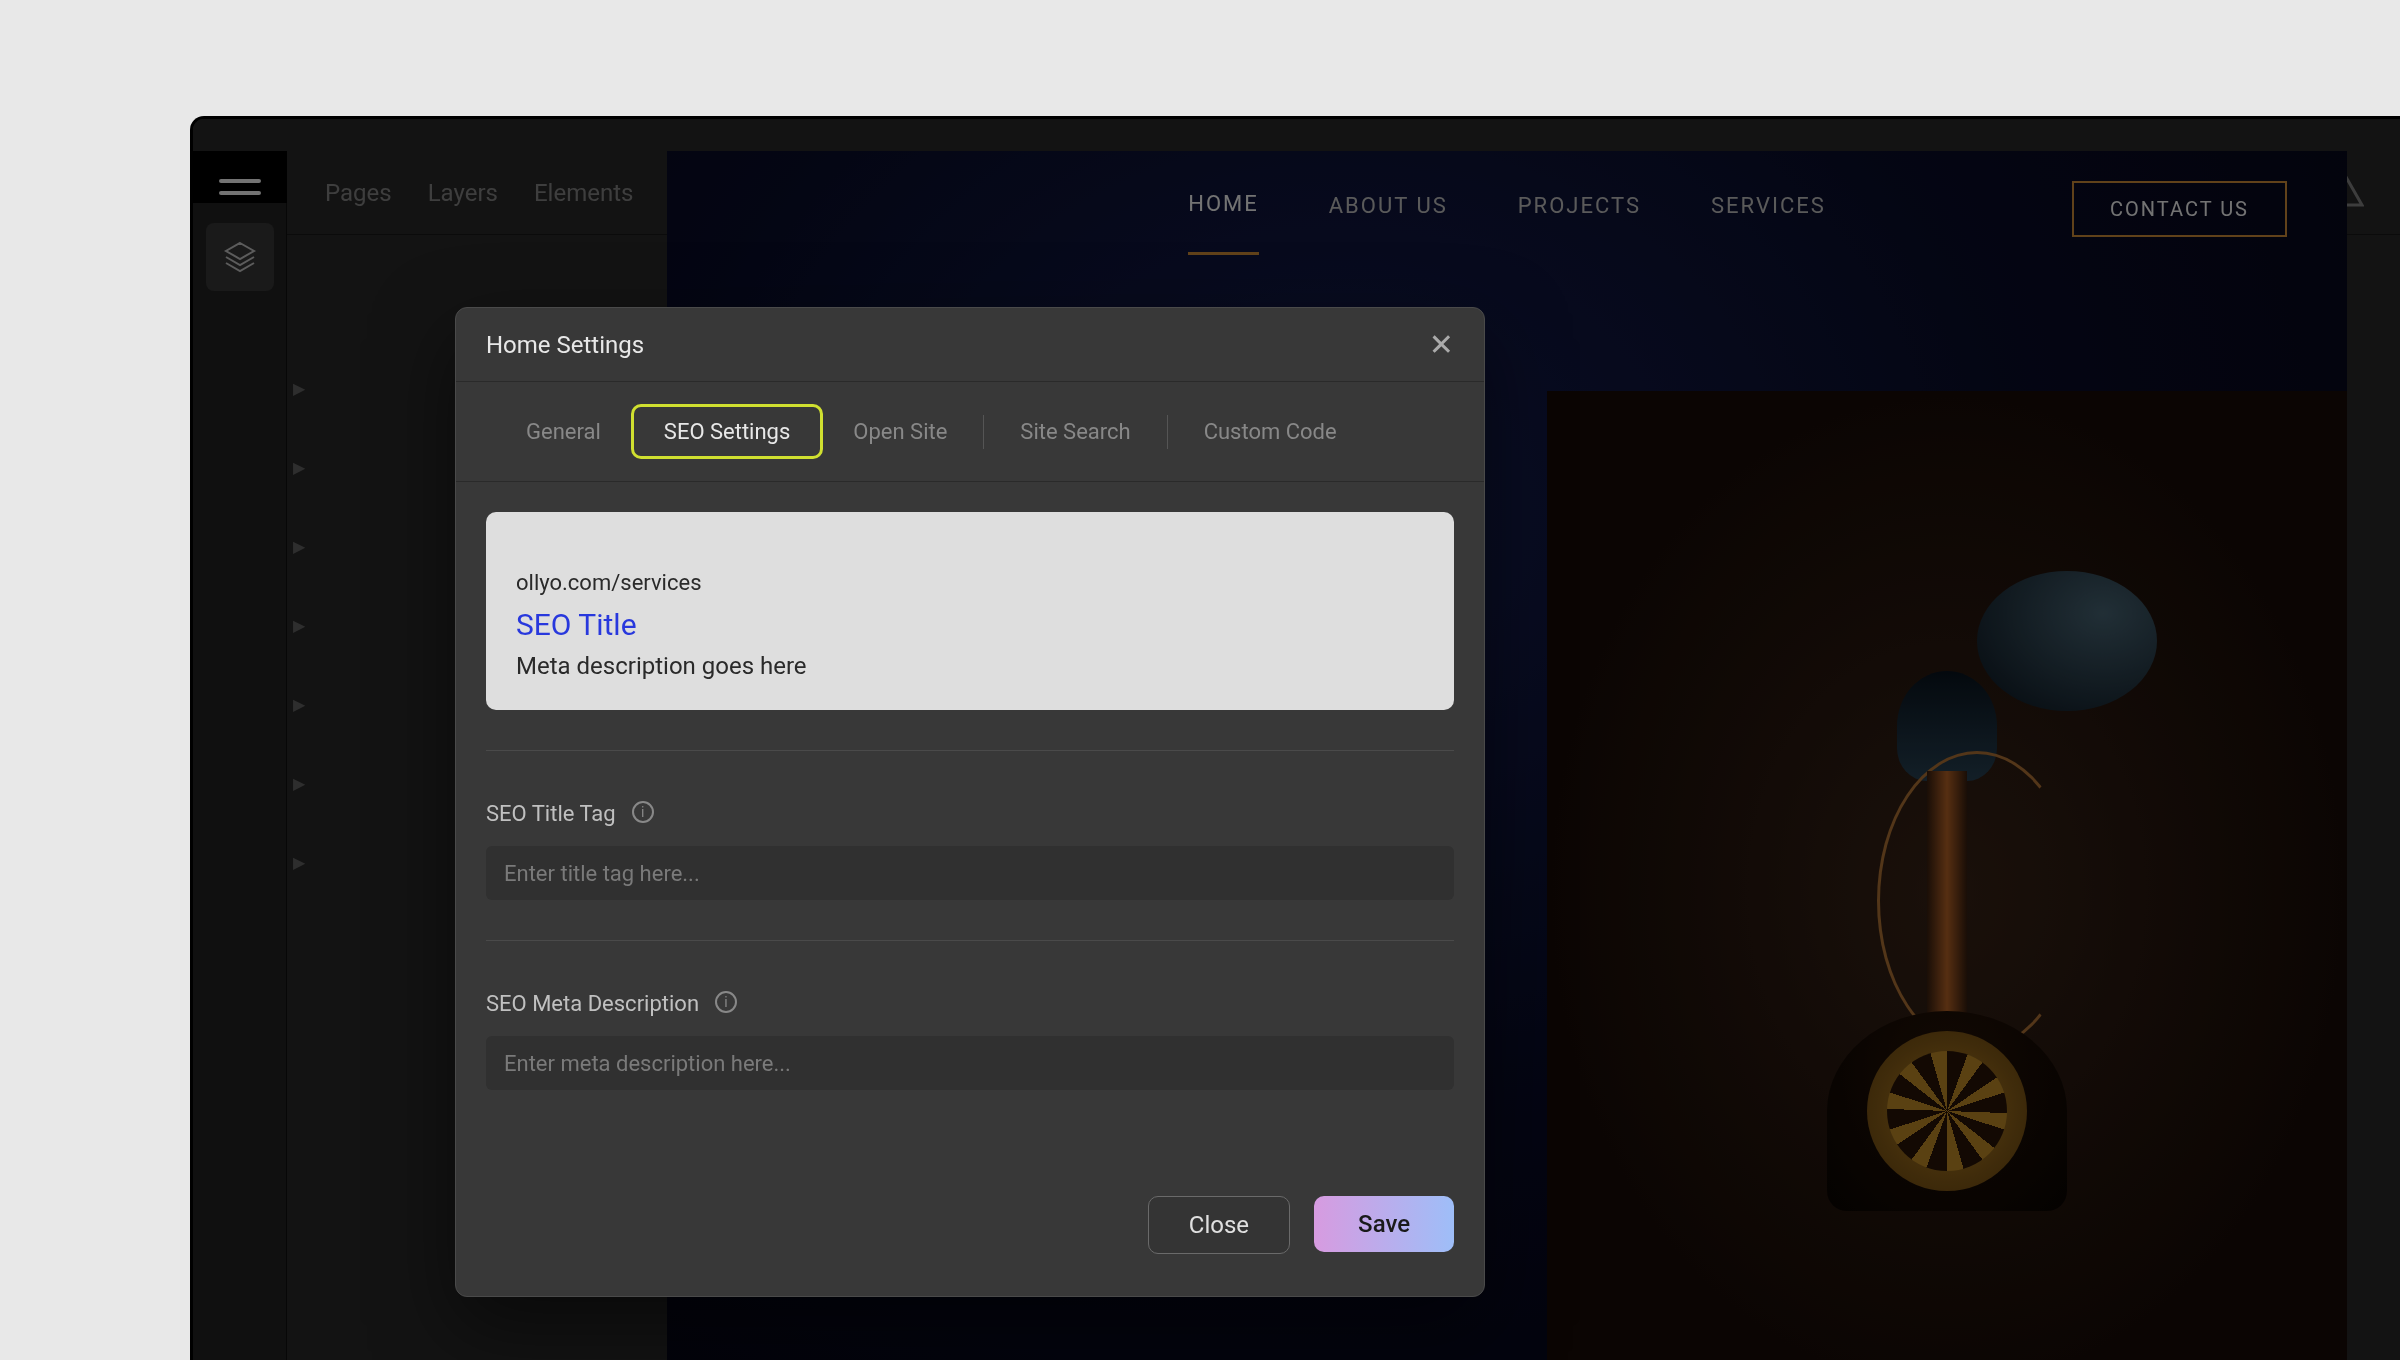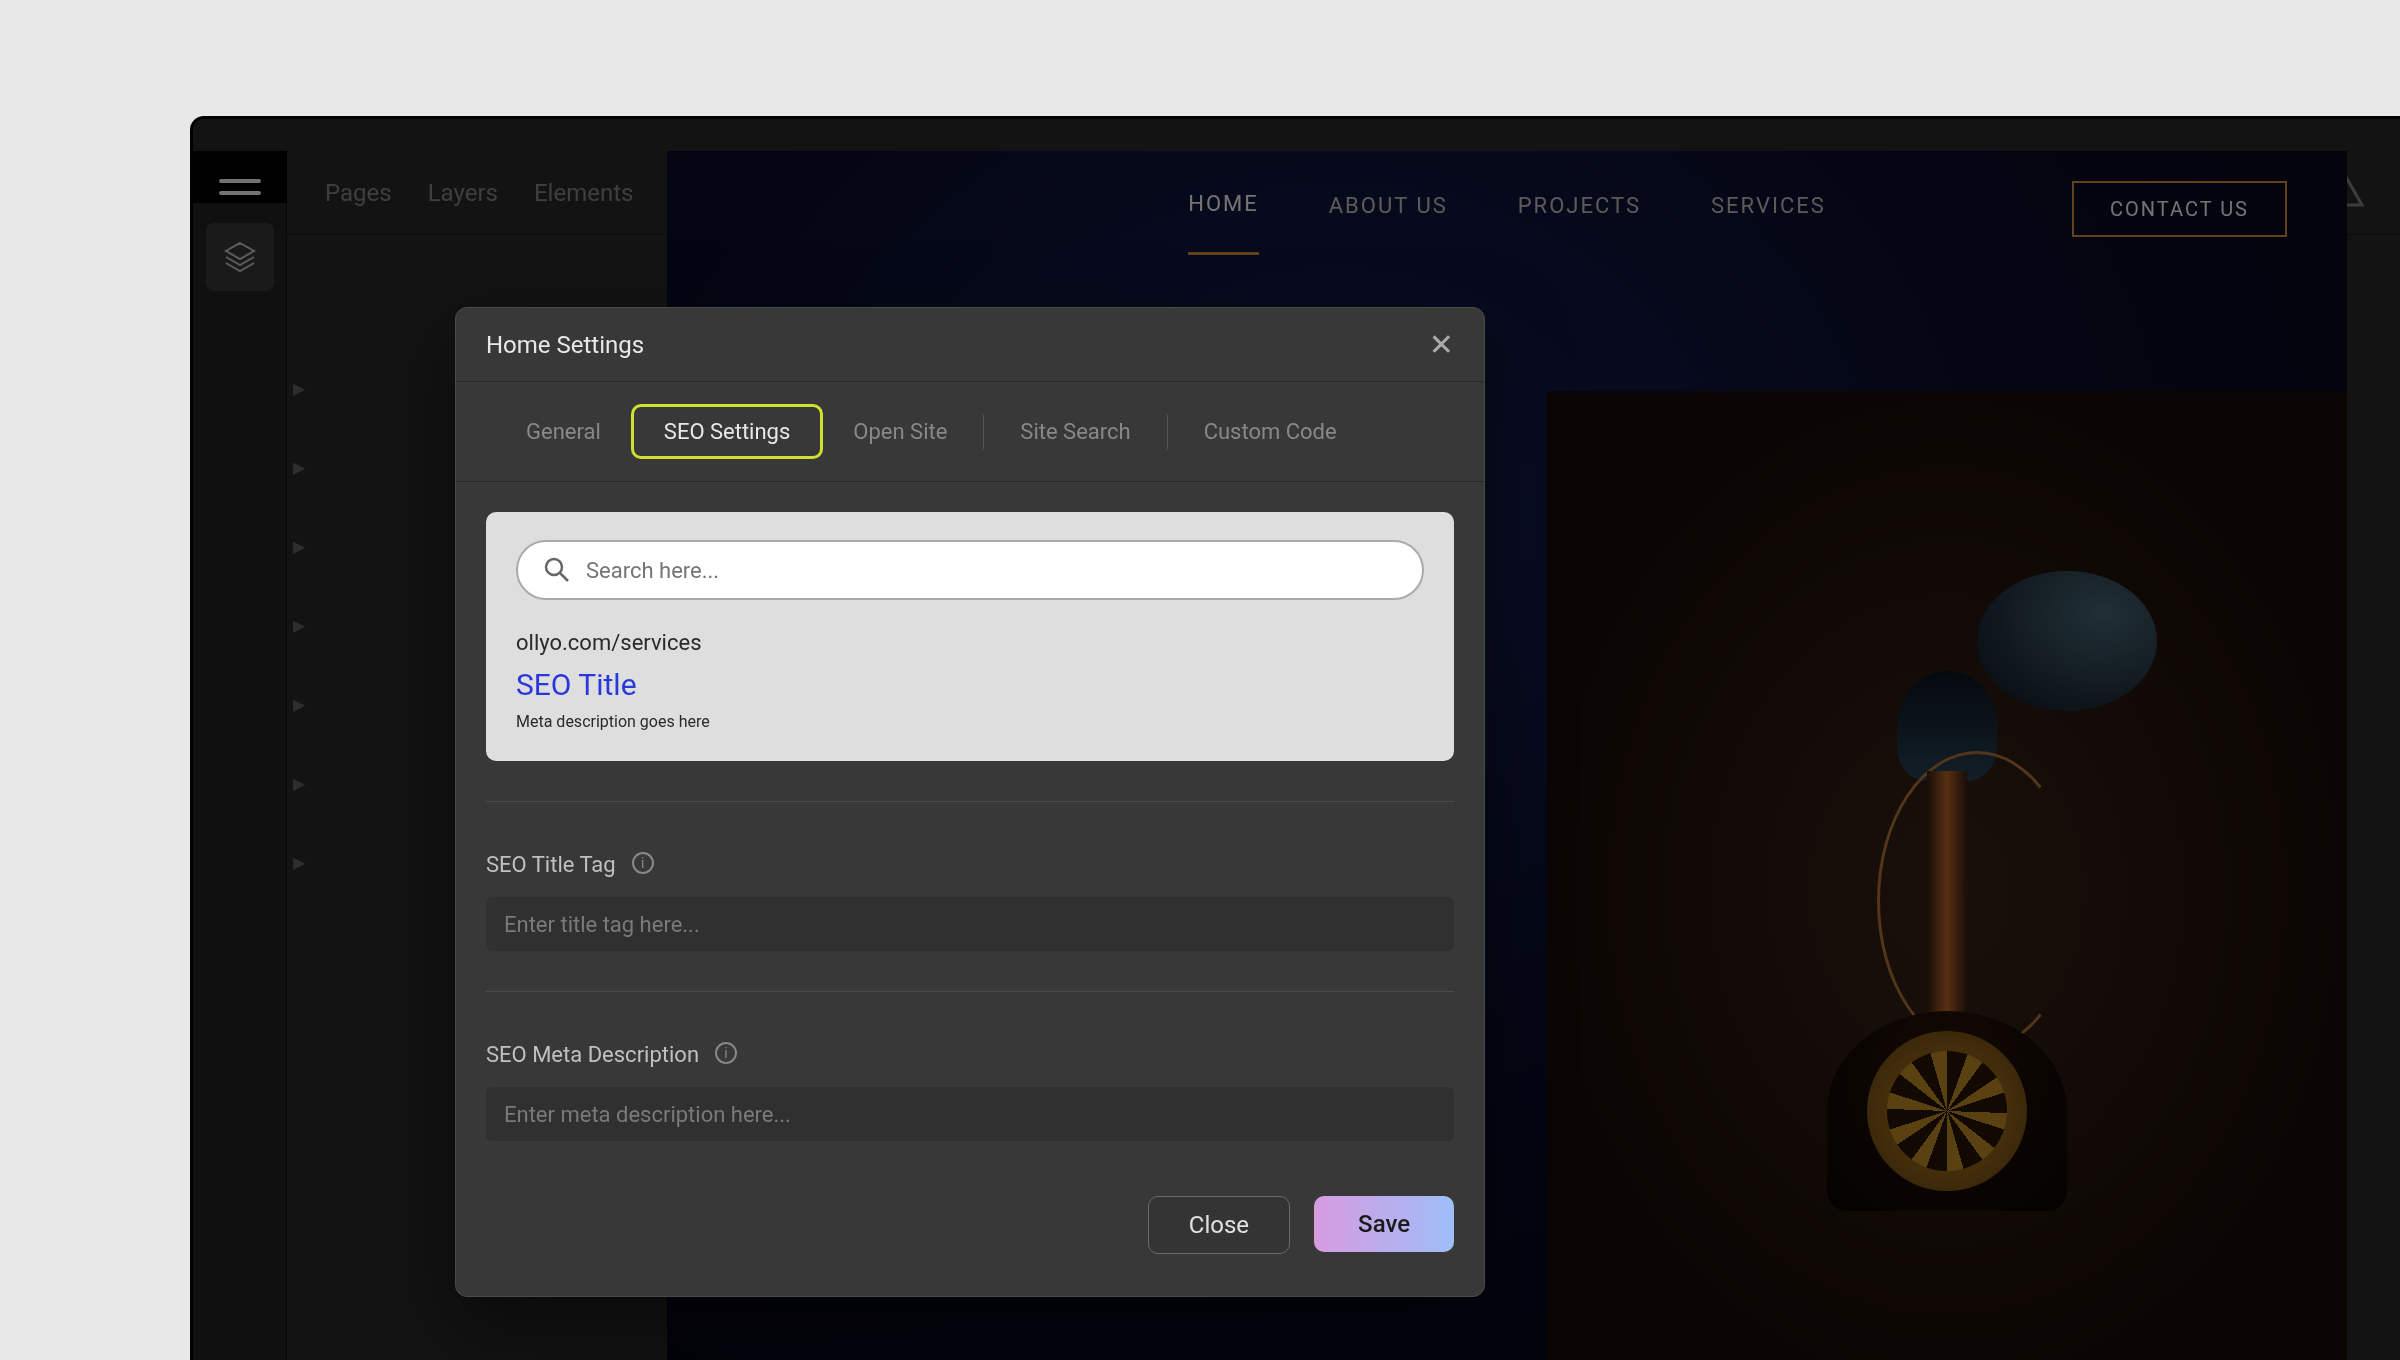--- a/index.html
+++ b/index.html
@@ -163,21 +163,21 @@
   border-radius: 40px;
   height: 60px;
   display: flex;
   align-items: center;
   padding: 0 26px;
   gap: 16px;
 }
 .search-mock input { border: none; outline: none; font-size: 22px; flex:1; color:#555; background:transparent;}
 .prev-url { color: #2a2a2a; font-size: 22px; margin-top: 30px; }
 .prev-title { color: #2838dd; font-size: 30px; margin-top: 12px; }
-.prev-desc { color: #2a2a2a; font-size: 16px; margin-top: 10px; }
+.prev-desc { color: #2a2a2a; font-size: 24px; margin-top: 10px; }
 
 .field-label { color: #c0c0c0; font-size: 22px; margin-top: 50px; display:flex; gap:16px;}
 .info-ic { width: 22px; height: 22px; border: 2px solid #888; border-radius: 50%; display:inline-flex;align-items:center;justify-content:center;font-size:14px;color:#888;}
 .field-sep { height:1px; background:#4a4a4a; margin-top: 40px;}
 .field-input {
   margin-top: 20px;
   background: #303030;
   border: none;
   border-radius: 6px;
   height: 54px;
@@ -356,27 +356,20 @@
       <div class="modal-tab">General</div>
       <div class="modal-tab sel">SEO Settings</div>
       <div class="modal-tab">Open Site</div>
       <div class="tab-sep"></div>
       <div class="modal-tab">Site Search</div>
       <div class="tab-sep"></div>
       <div class="modal-tab">Custom Code</div>
     </div>
     <div class="modal-body">
       <div class="preview-card">
-        <div class="search-mock">
-          <svg width="26" height="26" viewBox="0 0 26 26">
-              <circle cx="10" cy="10" r="8" fill="none" stroke="#666" stroke-width="2.5"></circle>
-              <line x1="16" y1="16" x2="24" y2="24" stroke="#666" stroke-width="2.5"></line>
-            </svg>
-          <input type="text" placeholder="Search here..." style="">
-        </div>
         <div class="prev-url">ollyo.com/services</div>
         <div class="prev-title">SEO Title</div>
         <div class="prev-desc">Meta description goes here</div>
       </div>
 
       <div class="field-sep"></div>
       <div class="field-label">
         <span>SEO Title Tag</span>
         <span class="info-ic">i</span>
       </div>

